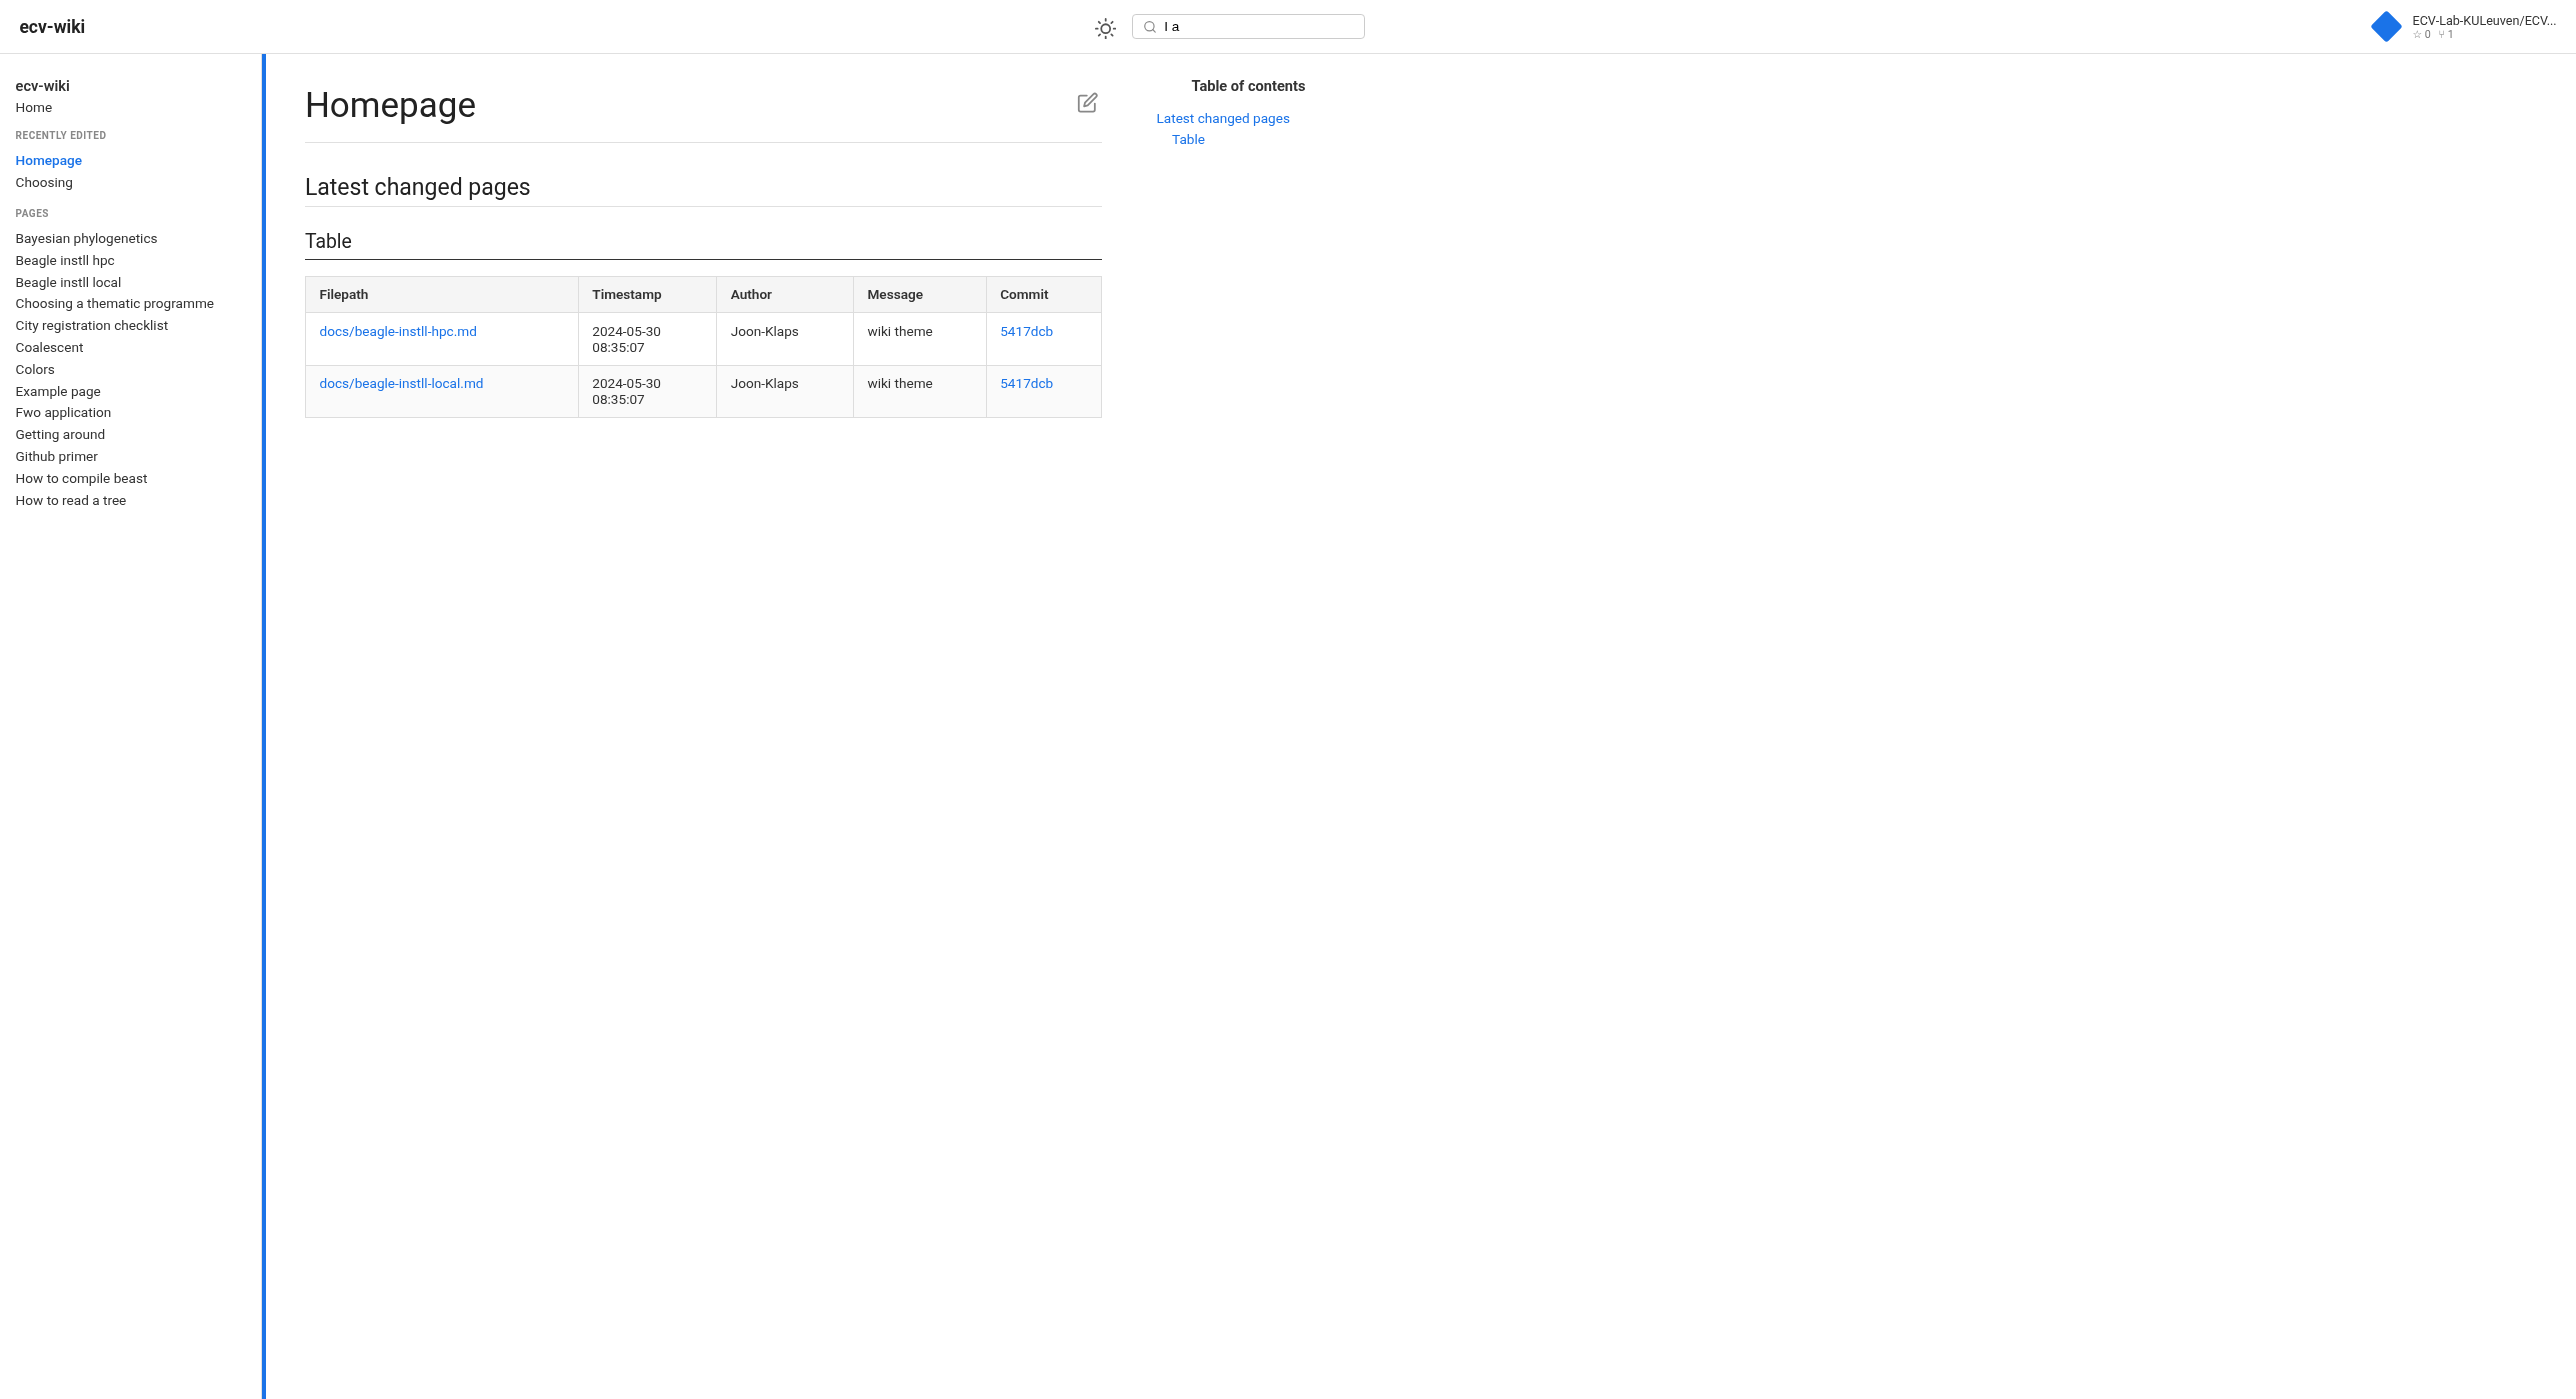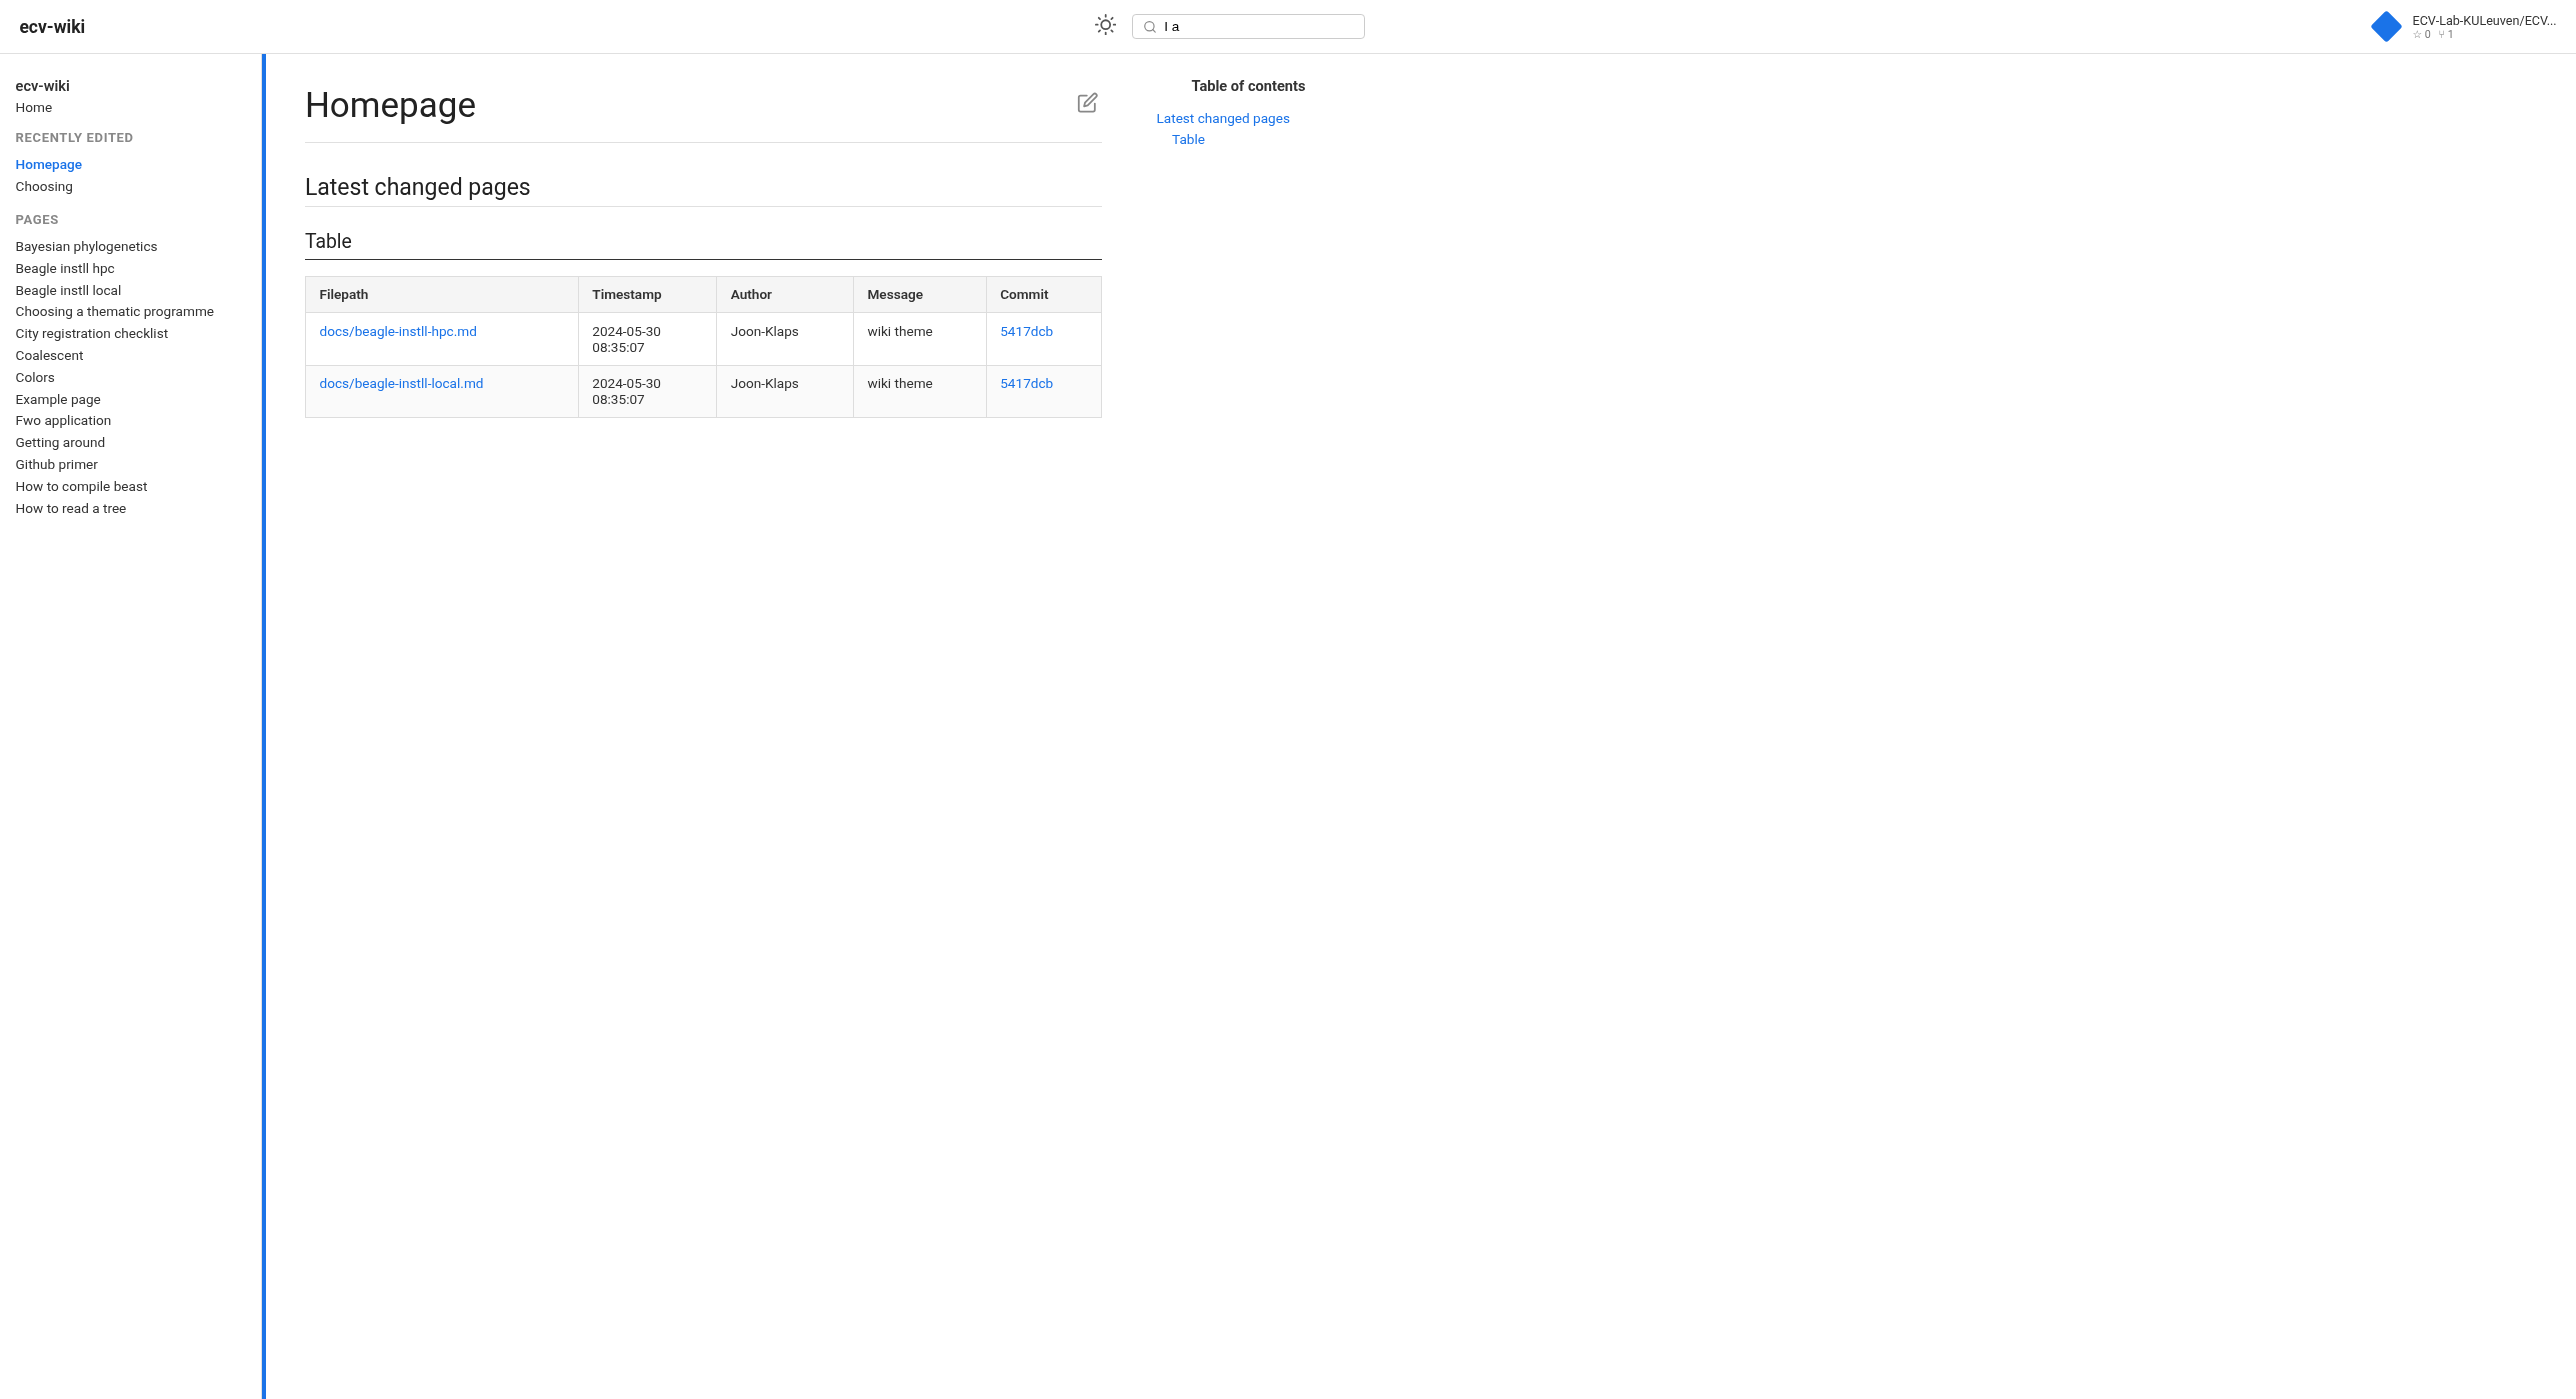--- a/index.html
+++ b/index.html
@@ -15,21 +15,21 @@
       border-bottom: 1px solid #e0e0e0;
       background: #fff;
     }
     .navbar-left {
       font-weight: 700;
       font-size: 17.5px;
       color: #222;
     }
     .navbar-center {
       display: flex;
-      align-items: flex-start;
+      align-items: flex-end;
       gap: 15.6px;
     }
     .theme-toggle {
       background: none;
       border: none;
       cursor: pointer;
       font-size: 19.4px;
       color: #555;
       display: flex;
       align-items: center;
@@ -102,21 +102,21 @@
       color: #333;
       margin-bottom: 3.9px;
     }
     .sidebar-home {
       font-size: 13.6px;
       color: #333;
       margin-bottom: 15.6px;
       cursor: pointer;
     }
     .sidebar-section-label {
-      font-size: 13px;
+      font-size: 10px;
       font-weight: 700;
       color: #888;
       text-transform: uppercase;
       letter-spacing: 0.05em;
       margin: 15.6px 0 7.8px;
     }
     .sidebar-link {
       display: block;
       font-size: 13.6px;
       color: #1a73e8;

